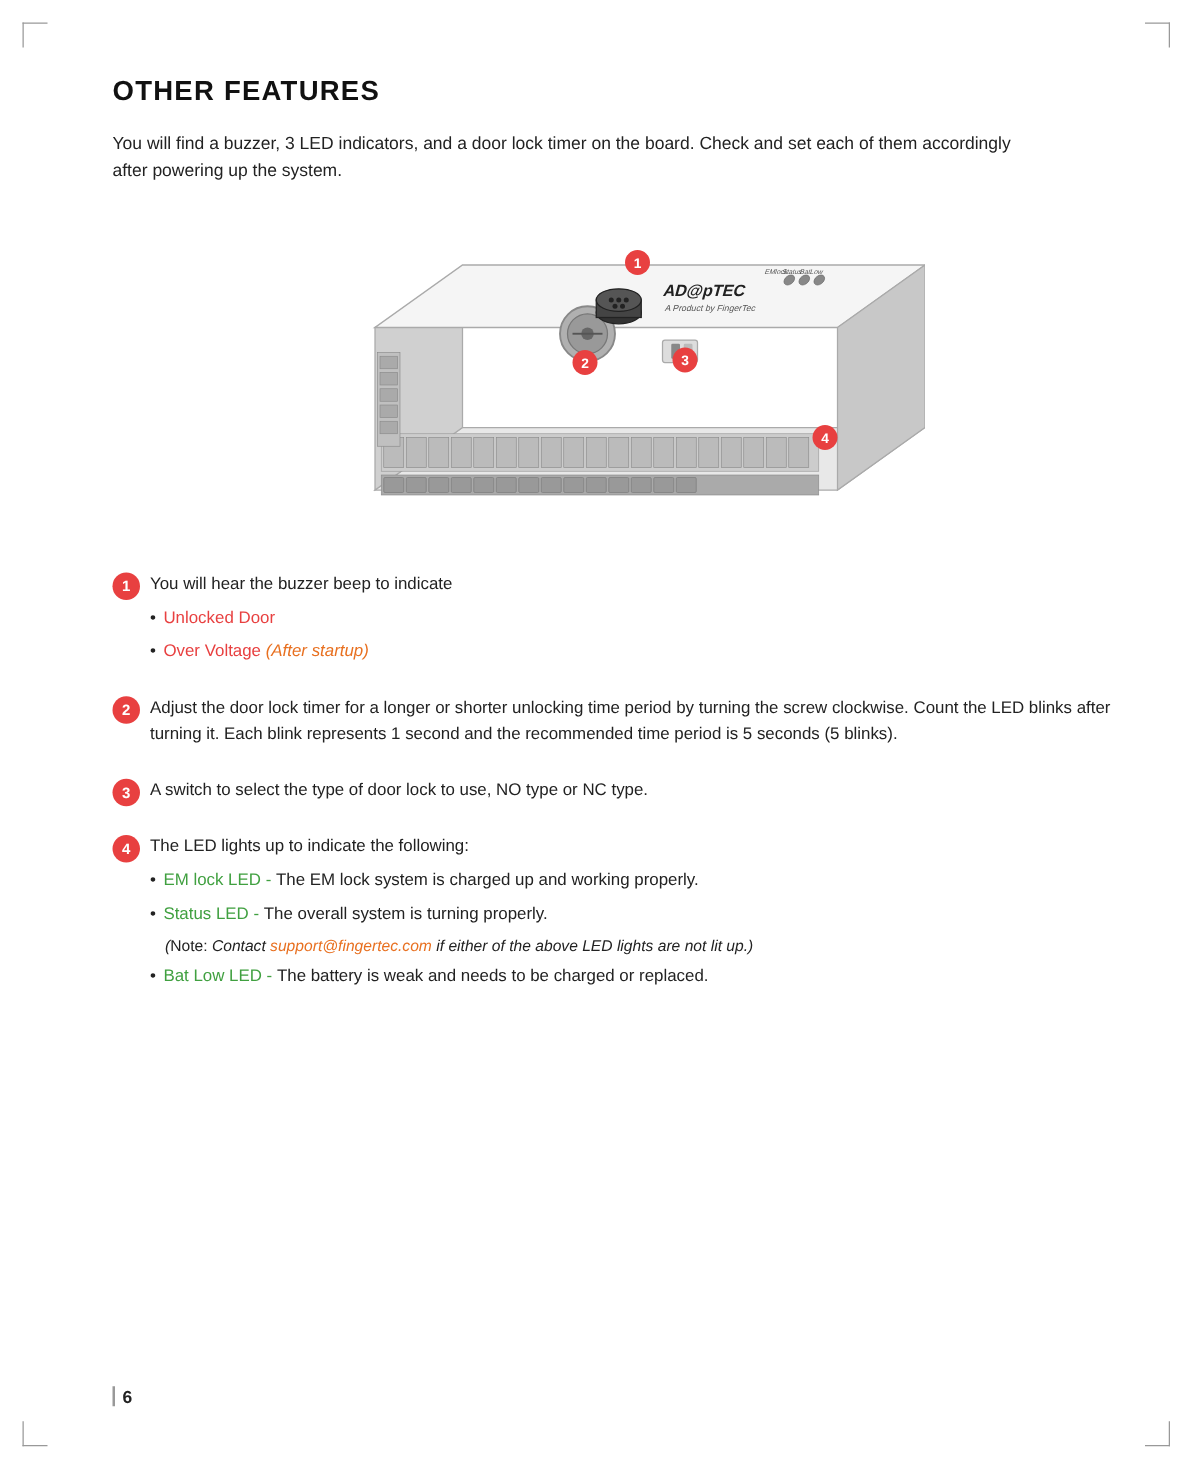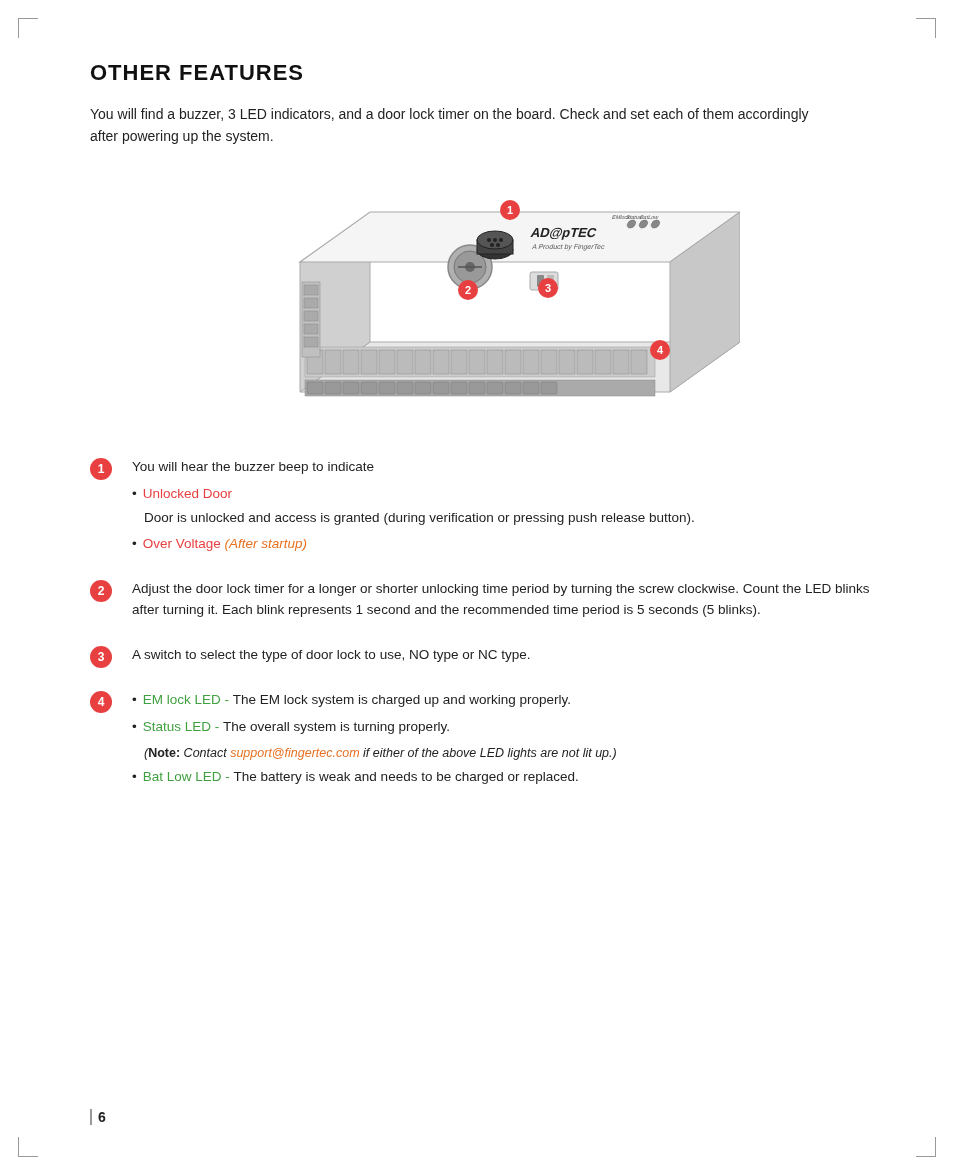--- a/index.html
+++ b/index.html
@@ -86,21 +86,20 @@
       align-items: flex-start;
       margin-bottom: 18px;
     }
     .content-list > li .num-circle {
       margin-top: 1px;
     }
     .list-body {
       flex: 1;
       font-size: 13.5px;
       line-height: 1.55;
-      margin-left: 12px;
     }
     .list-body > p {
       margin-bottom: 6px;
     }
     .sub-item {
       margin-bottom: 6px;
     }
     .sub-item-title-red {
       color: #e84040;
       font-weight: normal;
@@ -120,21 +119,21 @@
       text-align: right;
     }
     .note-text {
       font-size: 12.5px;
       font-style: italic;
       color: #222;
       margin: 2px 0 4px 12px;
     }
     .note-text .note-label {
       font-style: normal;
-      font-weight: bold;
+      font-weight: normal;
     }
     .note-text .note-link {
       color: #e87020;
       font-style: italic;
     }
     .bullet-row {
       display: flex;
       align-items: flex-start;
       margin-bottom: 3px;
     }
@@ -289,21 +288,20 @@
 
     <li>
       <span class="num-circle">1</span>
       <div class="list-body">
         <p>You will hear the buzzer beep to indicate</p>
         <div class="sub-item">
           <div class="bullet-row">
             <span class="bullet-dot">•</span>
             <span class="sub-item-title-red">Unlocked Door</span>
           </div>
-          <div class="sub-desc">Door is unlocked and access is granted (during verification or pressing push release button).</div>
         </div>
         <div class="sub-item">
           <div class="bullet-row">
             <span class="bullet-dot">•</span>
             <span class="sub-item-title-red">Over Voltage</span>&nbsp;<span class="sub-item-title-orange-italic">(After startup)</span>
           </div>
         </div>
       </div>
     </li>
 
@@ -317,20 +315,21 @@
     <li>
       <span class="num-circle">3</span>
       <div class="list-body">
         <p>A switch to select the type of door lock to use, NO type or NC type.</p>
       </div>
     </li>
 
     <li>
       <span class="num-circle">4</span>
       <div class="list-body">
+        <p>The LED lights up to indicate the following:</p>
         <div class="sub-item">
           <div class="bullet-row">
             <span class="bullet-dot">•</span>
             <span class="sub-item-title-green">EM lock LED -</span>&nbsp;<span>The EM lock system is charged up and working properly.</span>
           </div>
         </div>
         <div class="sub-item">
           <div class="bullet-row">
             <span class="bullet-dot">•</span>
             <span class="sub-item-title-green">Status LED -</span>&nbsp;<span>The overall system is turning properly.</span>

